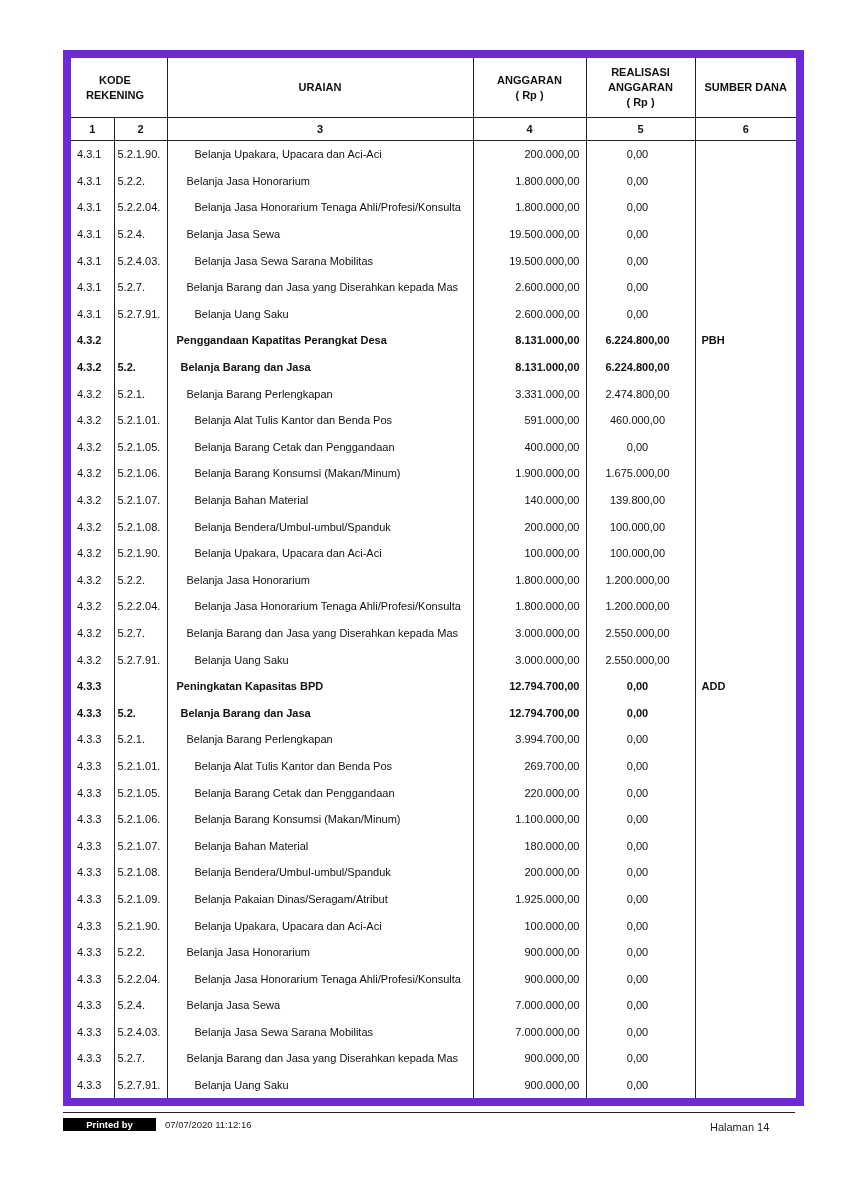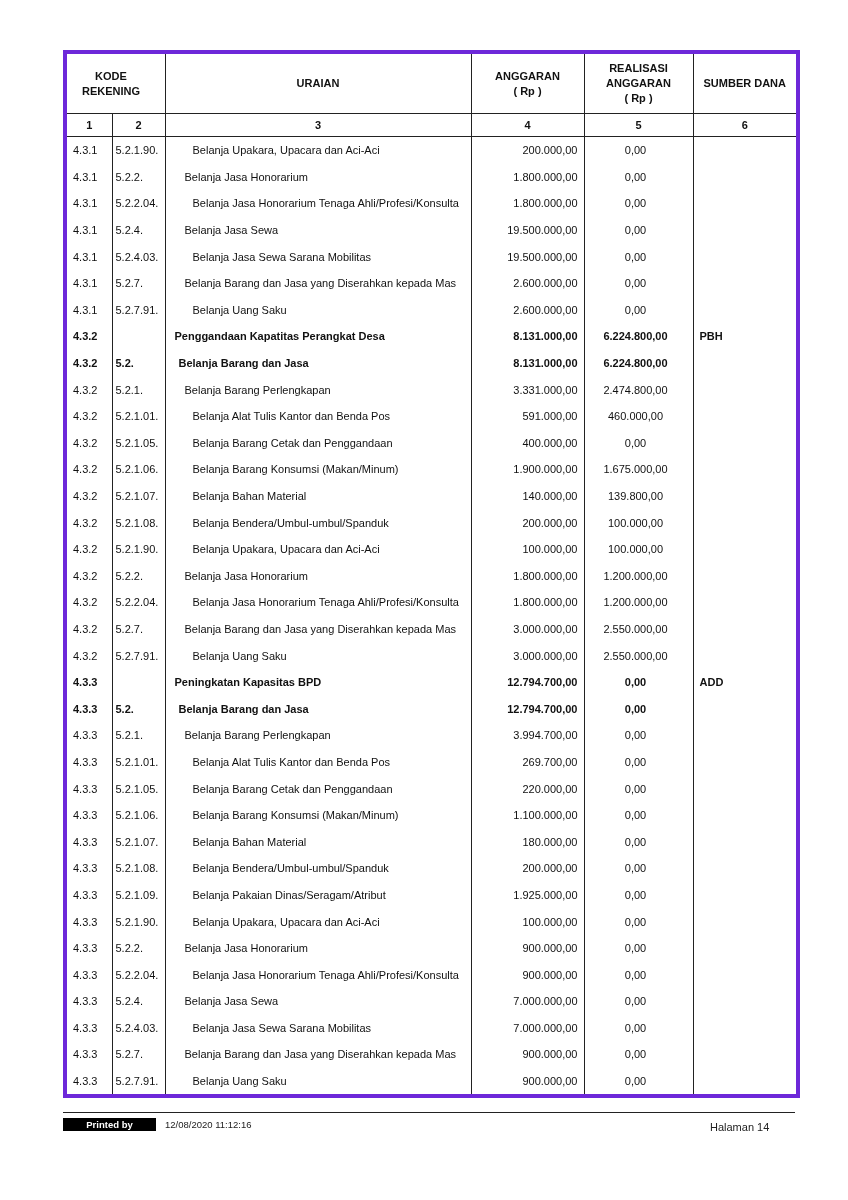--- a/index.html
+++ b/index.html
@@ -1,20 +1,20 @@
 <!DOCTYPE html>
 <html><head>
 <meta charset="utf-8">
 <style>
   html, body { margin:0; padding:0; background:#ffffff; }
   body { width:848px; height:1200px; position:relative; overflow:hidden; font-family:"Liberation Sans", sans-serif; color:#111; }
   .page { position:absolute; left:0; top:0; width:848px; height:1200px; }
   table.rpt { position:absolute; left:63px; top:50px; width:733px; border-collapse:collapse; table-layout:fixed; font-size:11px; }
   table.rpt td, table.rpt th { border-left:1.5px solid #222; border-right:1.5px solid #222; padding:0; }
-  table.rpt { border:4px solid #6d28d9; }
+  table.rpt { border:8px solid #6d28d9; }
   col.c1 { width:47px; } col.c2 { width:53px; } col.c3 { width:306px; } col.c4 { width:113px; } col.c5 { width:109px; } col.c6 { width:105px; }
   thead th { font-weight:bold; font-size:11px; text-align:center; vertical-align:middle; border-bottom:1.5px solid #222; line-height:15px; }
   thead tr.h1 th { height:59px; }
   thead tr.h2 th { height:22px; }
   thead th.kode { text-align:left; padding-left:8px; }
   thead th.kode span { display:block; text-align:center; width:72px; }
   tbody td { height:26.6px; vertical-align:middle; white-space:nowrap; overflow:hidden; }
   tbody td.k1 { padding-left:6px; }
   tbody td.k2 { padding-left:3px; }
   tbody td.u { padding-left:0; }
@@ -358,15 +358,15 @@
           <td class="u lvl3">Belanja Uang Saku</td>
           <td class="num">900.000,00</td>
           <td class="num5">0,00</td>
           <td class="sd"></td>
         </tr>
       </tbody>
   </table>
 
   <div class="footer-rule"></div>
   <div class="printed">Printed by Siskeudes</div>
-  <div class="stamp">12/08/2020 11:12:16</div>
+  <div class="stamp">07/07/2020 11:12:16</div>
   <div class="halaman">Halaman 14</div>
 </div>
 
 </body></html>

